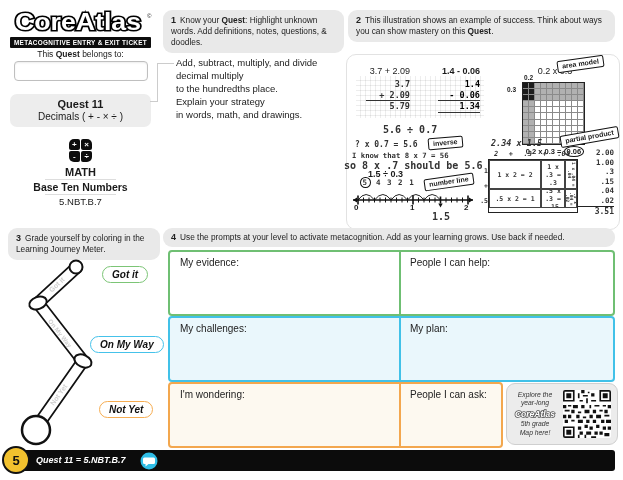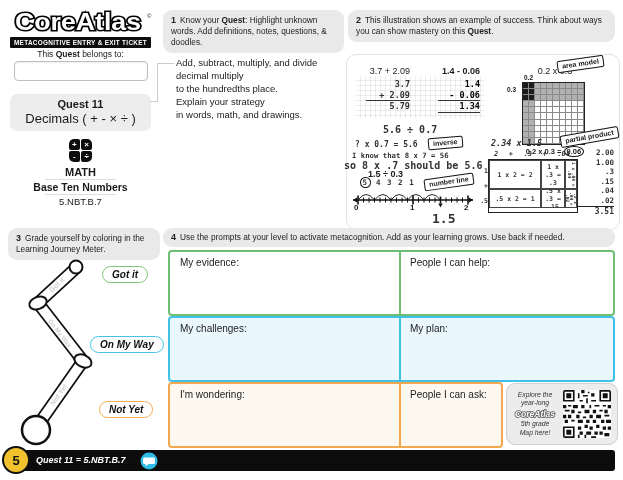--- a/index.html
+++ b/index.html
@@ -18,21 +18,21 @@
   
   .banner{position:absolute;left:10px;top:37px;width:141px;background:#0d0d0d;color:#fff;
           font-size:6.4px;font-weight:bold;text-align:center;letter-spacing:.3px;
           padding:2px 0;border-radius:1px;}
   .belongs{position:absolute;left:10px;top:49px;width:141px;text-align:center;font-size:8.5px;}
   .owner-input{position:absolute;left:14px;top:61px;width:128px;height:16px;border:1px solid #bfbfbf;
           border-radius:4px;background:#fff;box-shadow:inset 0 1px 2px rgba(0,0,0,.08);}
   .questbox{position:absolute;left:10px;top:94px;width:141px;background:#ededed;border-radius:7px;
           text-align:center;padding:4px 0 5px;}
   .questbox .t{font-size:11px;font-weight:bold;}
-  .questbox .s{font-size:13px;margin-top:1px;}
+  .questbox .s{font-size:10px;margin-top:1px;}
   .mathicon{position:absolute;left:69px;top:139px;width:23px;height:23px;background:#fff;
           border-radius:5px;display:grid;grid-template-columns:1fr 1fr;grid-template-rows:1fr 1fr;
           gap:1.5px;overflow:hidden;}
   .mathicon span{background:#0d0d0d;color:#fff;font-size:8px;font-weight:bold;display:flex;
           align-items:center;justify-content:center;border-radius:2px;}
   .subj{position:absolute;left:10px;width:141px;text-align:center;}
   .sep{position:absolute;left:45px;width:71px;border-top:1px solid #ddd;}
   
   .bracket1{position:absolute;left:157px;top:63px;width:16px;height:38px;
             border-left:1px solid #ccc;border-top:1px solid #ccc;}
@@ -203,21 +203,21 @@
       <line x1="8" y1="9.5" x2="8" y2="18.5"></line>
         <line x1="63" y1="9.5" x2="63" y2="18.5"></line>
         <line x1="118" y1="9.5" x2="118" y2="18.5"></line>
       <line x1="90.5" y1="10.5" x2="90.5" y2="17.5"></line>
     </g>
     <path d="M90.5 17.5 l-2.2 4 h4.4 z" fill="#111" transform="rotate(180 90.5 19.5)"></path>
   </svg>
   <div class="abs" style="left:354px;top:203px;font-size:8px;font-weight:bold;">0</div>
   <div class="abs" style="left:410px;top:203px;font-size:8px;font-weight:bold;">1</div>
   <div class="abs" style="left:464px;top:203px;font-size:8px;font-weight:bold;">2</div>
-  <div class="abs hand" style="left:432px;top:211px;font-size:13px;">1.5</div>
+  <div class="abs hand" style="left:432px;top:211px;font-size:10px;">1.5</div>
 
   <div class="hand abs" style="left:491px;top:138px;font-size:8.5px;font-style:italic;">2.34 x 1.5</div>
   <div class="tag" style="left:560px;top:131px;transform:rotate(-10deg);">partial product</div>
   <div class="abs hand" style="left:488px;top:150px;width:88px;font-size:7px;font-style:italic;display:flex;justify-content:space-between;padding:0 6px;box-sizing:border-box;">
     <span>2</span>
     <span>+</span>
     <span>.3</span>
     <span>+</span>
     <span>.04</span>
   </div>

